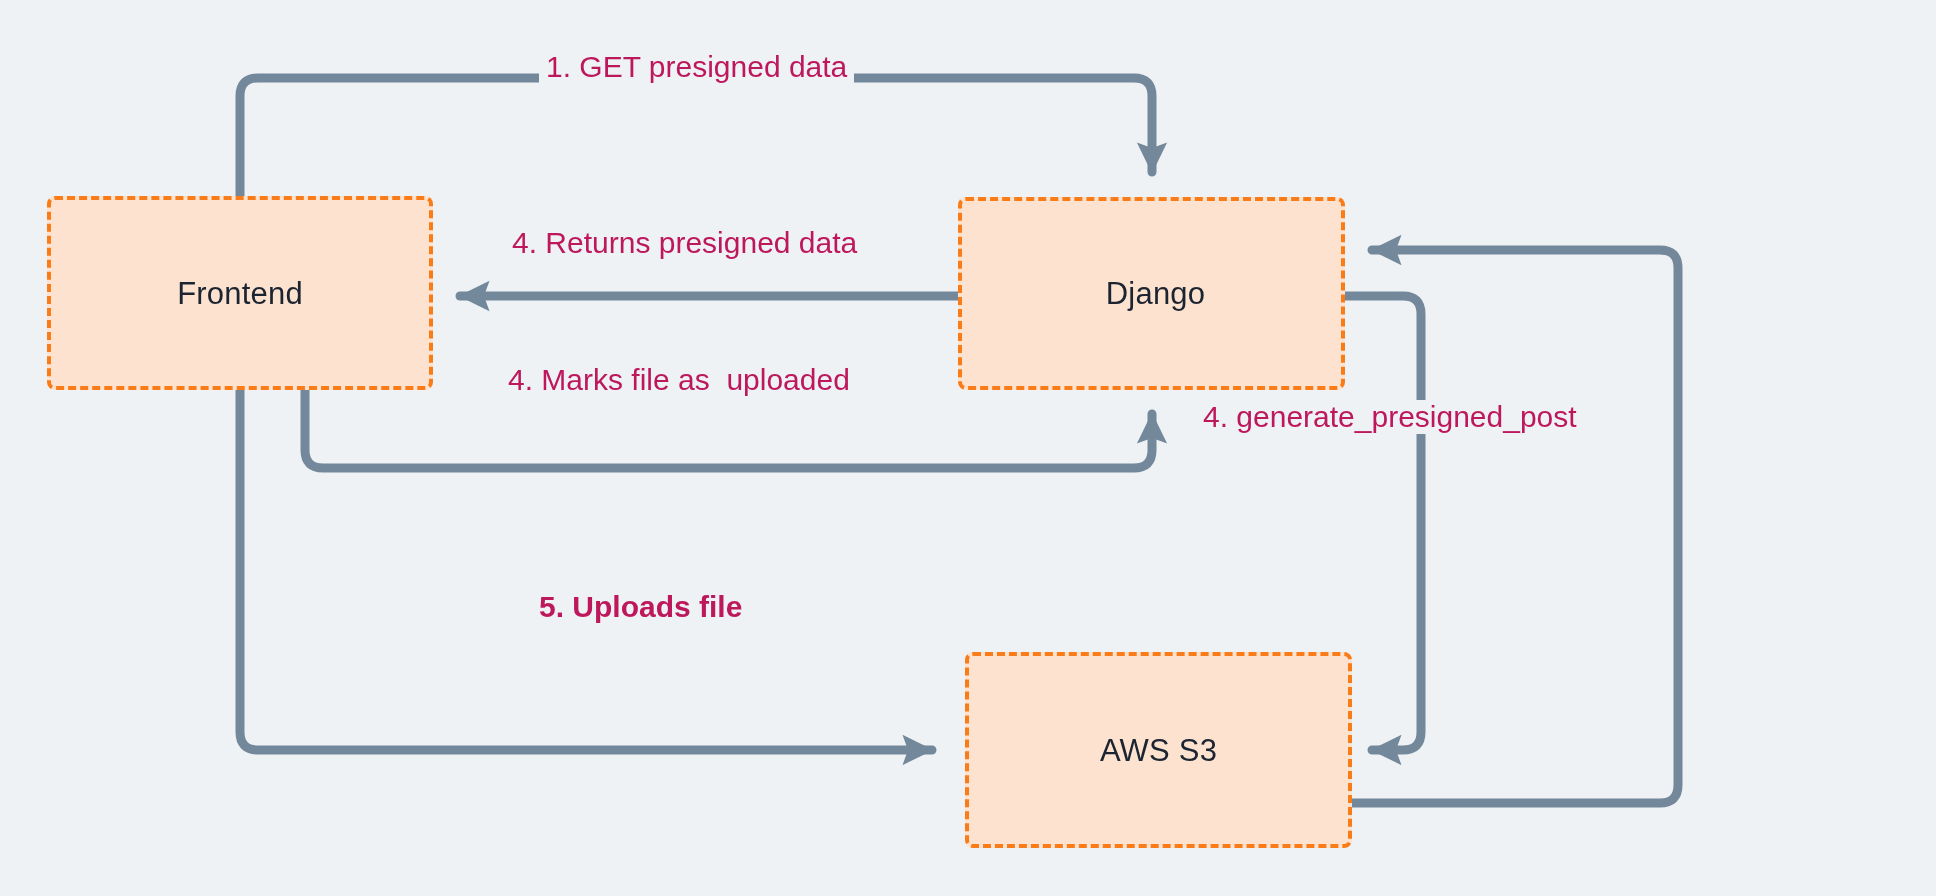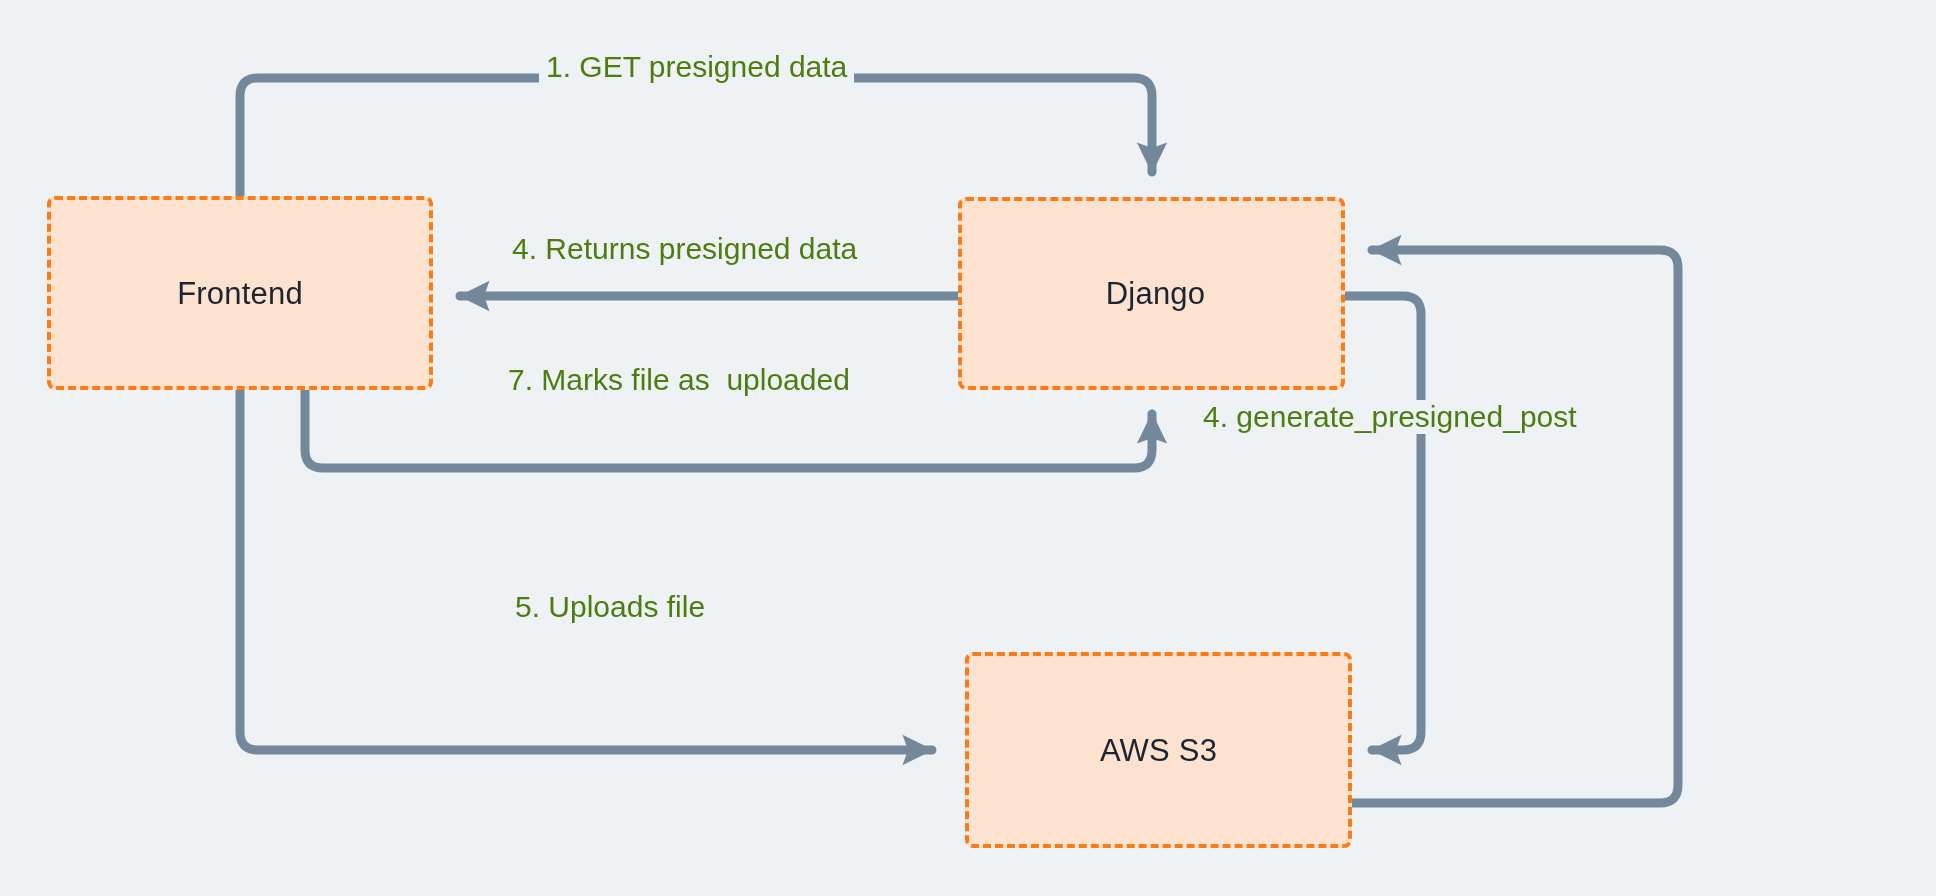--- a/index.html
+++ b/index.html
@@ -47,32 +47,32 @@
     white-space: nowrap;
   }
   #node-frontend { left: 47px;  top: 196px; width: 386px; height: 194px; }
   #node-django   { left: 958px; top: 197px; width: 387px; height: 193px; padding-left: 8px; }
   #node-awss3    { left: 958px; top: 652px; width: 387px; height: 196px; margin-left: 7px; }
 
   .edge-label {
     position: absolute;
     font-family: "Liberation Sans", sans-serif;
     font-size: 30px;
-    color: #4d7c0f;
+    color: #be185d;
     white-space: pre;
     line-height: 1;
     background: #eef2f5;
     padding: 2px 7px;
     z-index: 4;
   }
   #label-1 { left: 539px;  top: 50px;  }
   #label-2 { left: 1196px; top: 400px; }
   #label-3 { left: 1482px; top: 267px; }
-  #label-4 { left: 505px;  top: 232px; }
-  #label-5 { left: 508px;  top: 590px; }
+  #label-4 { left: 505px;  top: 226px; }
+  #label-5 { left: 532px;  top: 590px; font-weight: bold; }
   #label-6 { left: 501px;  top: 363px; }
 </style>
 </head>
 <body>
 
 <div id="diagram-root">
 
   <svg id="edge-layer" viewBox="0 0 1936 896" width="1936" height="896" xmlns="http://www.w3.org/2000/svg">
     <defs>
       <marker id="arrow-right" viewBox="0 0 10 10" refX="8.6" refY="5" markerWidth="4.1" markerHeight="4.1" orient="auto-start-reverse">
@@ -110,15 +110,15 @@
 
   <div class="edge-label" id="label-1">1. GET presigned data</div>
 
   <div class="edge-label" id="label-2">4. generate_presigned_post</div>
 
 
   <div class="edge-label" id="label-4">4. Returns presigned data</div>
 
   <div class="edge-label" id="label-5">5. Uploads file</div>
 
-  <div class="edge-label" id="label-6">7. Marks file as  uploaded</div>
+  <div class="edge-label" id="label-6">4. Marks file as  uploaded</div>
 
 </div>
 
 </body></html>

